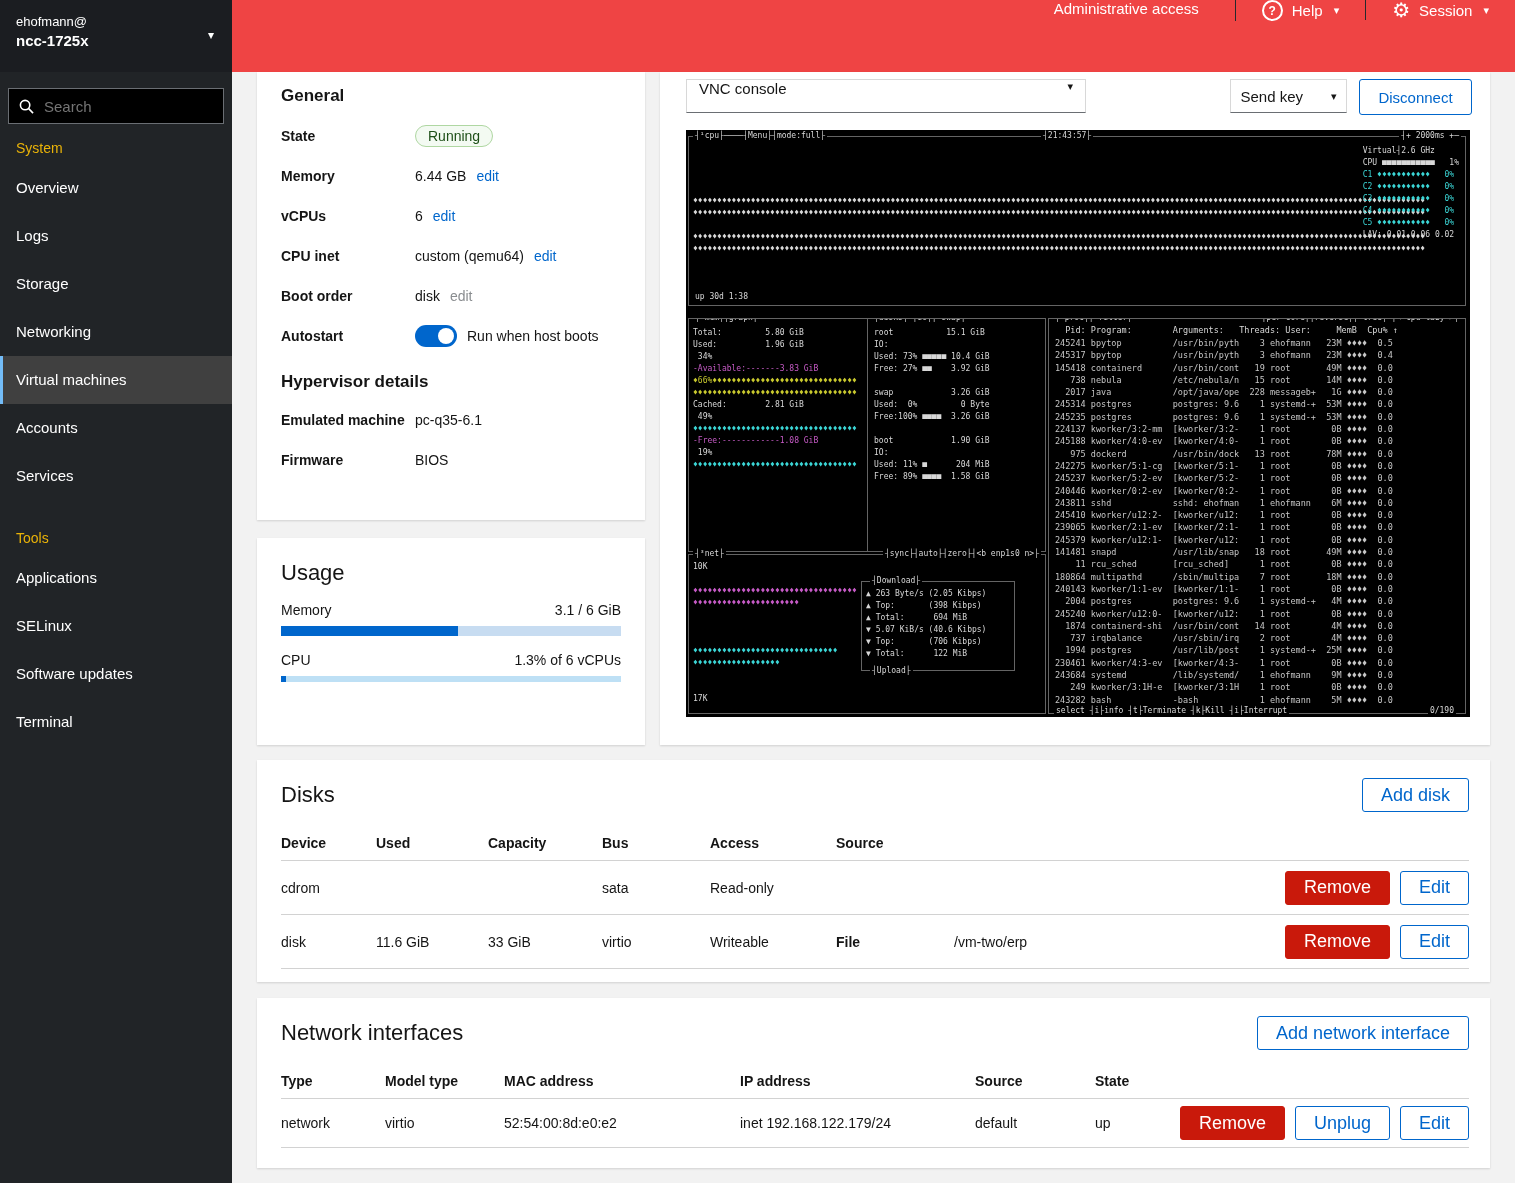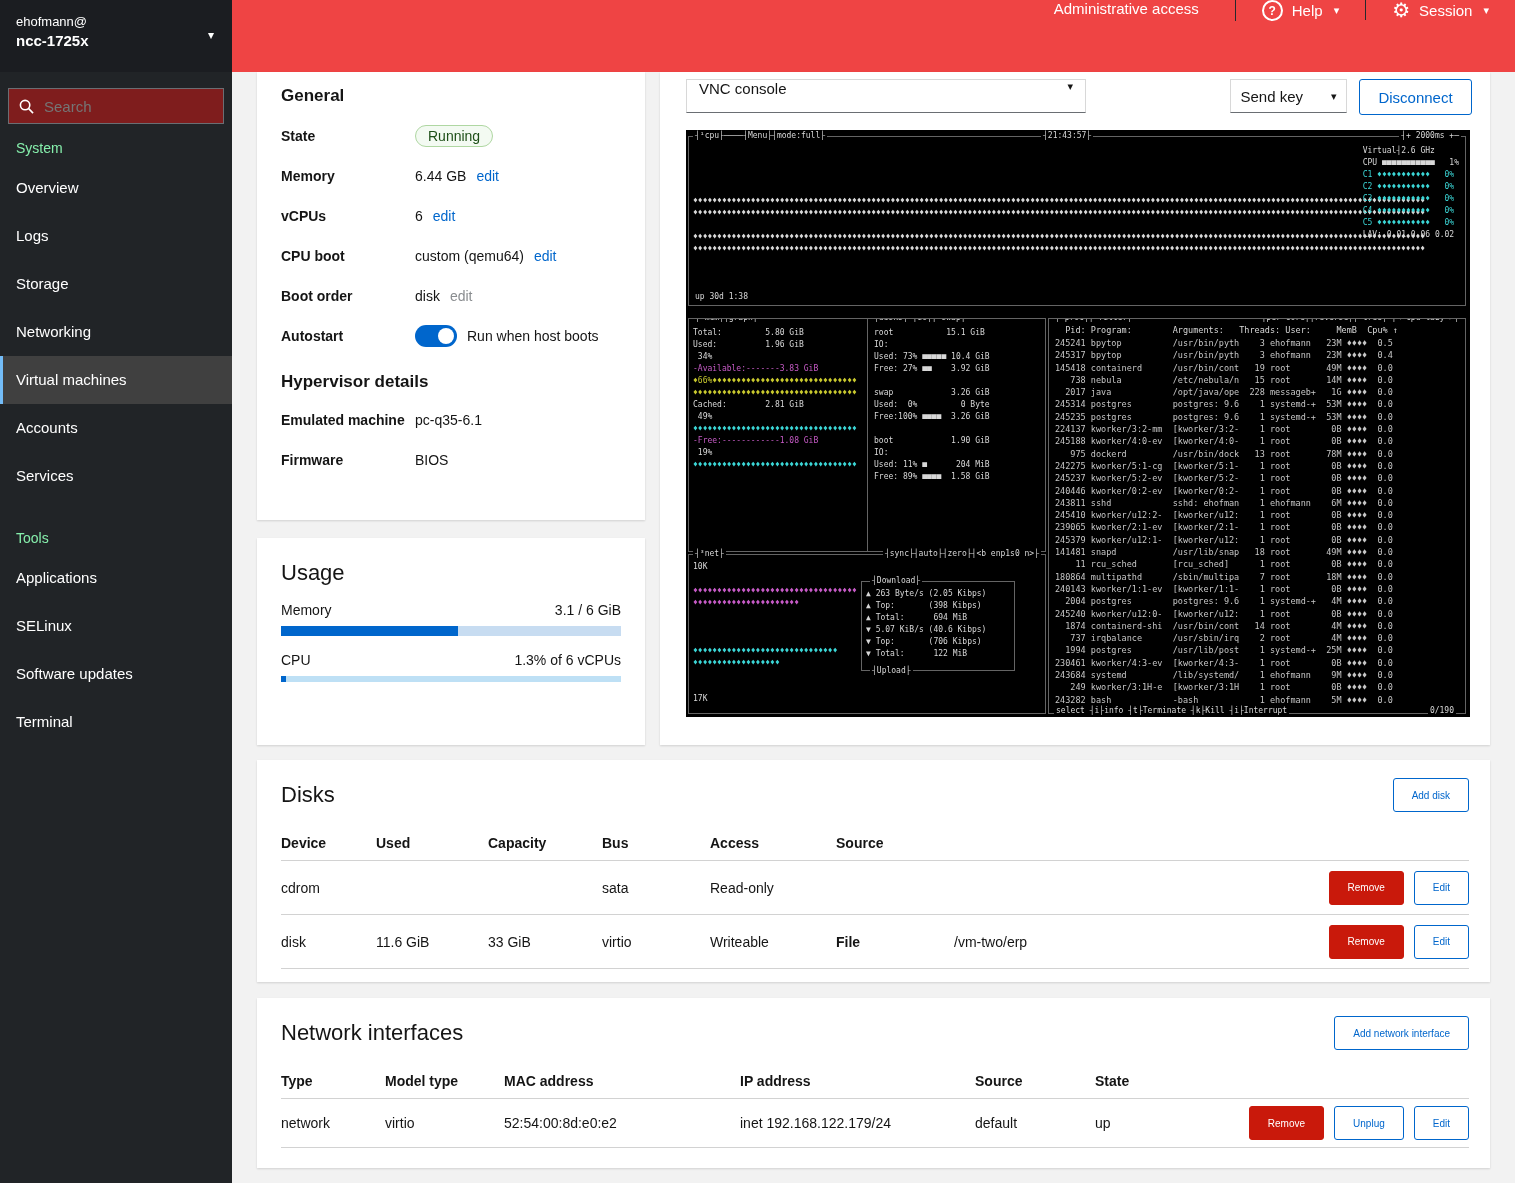--- a/index.html
+++ b/index.html
@@ -4,24 +4,24 @@
 <style>
   html,body{margin:0;padding:0}
   body{width:1515px;height:1183px;position:relative;font-family:"Liberation Sans",sans-serif;background:#f2f2f2;overflow:hidden;color:#151515}
 
   
   .sidebar{position:absolute;left:0;top:0;width:232px;height:1183px;background:#212427;color:#fff;z-index:5}
   .side-head{height:72px;background:#1b1d21;box-sizing:border-box;padding:13px 16px;position:relative}
   .user-line{font-size:13px;line-height:18px}
   .host-line{font-size:15px;font-weight:700;line-height:20px}
   .side-caret{position:absolute;right:18px;top:28px;font-size:12px;color:#fff}
-  .search-wrap{margin:16px 8px 0;height:36px;border:1px solid #6a6e73;background:#7f1d1d;display:flex;align-items:center;box-sizing:border-box}
+  .search-wrap{margin:16px 8px 0;height:36px;border:1px solid #6a6e73;background:#000000;display:flex;align-items:center;box-sizing:border-box}
   .search-wrap svg{margin:0 8px 0 10px;flex:none}
   .search-input{background:transparent;border:0;outline:none;color:#d2d2d2;font-size:15px;width:150px;font-family:"Liberation Sans",sans-serif}
-  .nav-section-label{margin:16px 0 8px;padding:0 16px;font-size:14px;color:#86efac}
+  .nav-section-label{margin:16px 0 8px;padding:0 16px;font-size:14px;color:#eab308}
   .nav-section-label.second{margin-top:30px}
   .nav-item{height:48px;line-height:48px;padding-left:16px;font-size:15px;color:#fff;cursor:pointer}
   .nav-item.selected{background:#404040;border-left:3px solid #73bcf7;padding-left:13px}
 
   
   .topbar{position:absolute;left:232px;top:0;width:1283px;height:72px;background:#ef4444;color:#fff;display:flex;justify-content:flex-end;align-items:flex-start;box-sizing:border-box}
   .tb-item{display:flex;align-items:center;gap:9px;padding:0 26px;font-size:15px;cursor:pointer}
   .tb-admin{margin-right:10px}
   .tb-help,.tb-session{border-left:1px solid #26292d}
   .caret{font-size:11px;margin-left:2px}
@@ -77,21 +77,21 @@
   .cbox-netinfo{left:172px;top:26px;width:152px;height:88px}
   .cbox-proc .cblock{font-size:8.5px}
   .cbox-proc .cblock div{height:12.3px;line-height:12.3px}
   .cfooter{position:absolute;left:368px;top:575px;background:#000;padding:0 2px;white-space:pre}
   .ccount{position:absolute;right:14px;top:575px;background:#000;padding:0 2px}
   .cl-w{color:#d8d8d8}.cl-y{color:#c9c92e}.cl-c{color:#3bd6d6}.cl-m{color:#c75bc7}.cl-p{color:#c6c6c6}
 
   
   .card-head{display:flex;justify-content:space-between;align-items:center;padding:18px 21px 8px 24px}
   .card-title{font-size:22px;font-weight:400}
-  .btn{font-size:10px;height:34px;padding:0 18px;border-radius:3px;display:inline-flex;align-items:center;justify-content:center;cursor:pointer;font-family:inherit;box-sizing:border-box;white-space:nowrap}
+  .btn{font-size:18px;height:34px;padding:0 18px;border-radius:3px;display:inline-flex;align-items:center;justify-content:center;cursor:pointer;font-family:inherit;box-sizing:border-box;white-space:nowrap}
   .btn-secondary{background:#fff;border:1px solid #0066cc;color:#0066cc}
   .btn-danger{background:#c9190b;border:1px solid #c9190b;color:#fff}
   .tbl{margin:6px 21px 0 24px}
   .trow{display:flex;align-items:center;height:53px;border-top:1px solid #d2d2d2;font-size:14px}
   .trow.thead{height:34px;border-top:0;font-weight:700}
   .trow.last{border-bottom:1px solid #d2d2d2}
   .c1{width:95px}.c2{width:112px}.c3{width:114px}.c4{width:108px}.c5{width:126px}.c6{flex:1;display:flex;align-items:center}
   .n1{width:104px}.n2{width:119px}.n3{width:236px}.n4{width:235px}.n5{width:120px}.n6{flex:1}
   .tactions{margin-left:auto;display:flex;gap:10px;align-items:center}
   .src-label{display:inline-block;width:118px;font-weight:700}
@@ -161,21 +161,21 @@
         </div>
     </div>
     <div class="g-row">
       <div class="g-label">vCPUs</div>
       <div class="g-value">
           <span>6</span>
         <span class="edit-link">edit</span>
         </div>
     </div>
     <div class="g-row">
-      <div class="g-label">CPU boot</div>
+      <div class="g-label">CPU inet</div>
       <div class="g-value">
           <span>custom (qemu64)</span>
         <span class="edit-link">edit</span>
         </div>
     </div>
     <div class="g-row">
       <div class="g-label">Boot order</div>
       <div class="g-value">
           <span>disk</span>
         <span class="edit-link disabled">edit</span>

